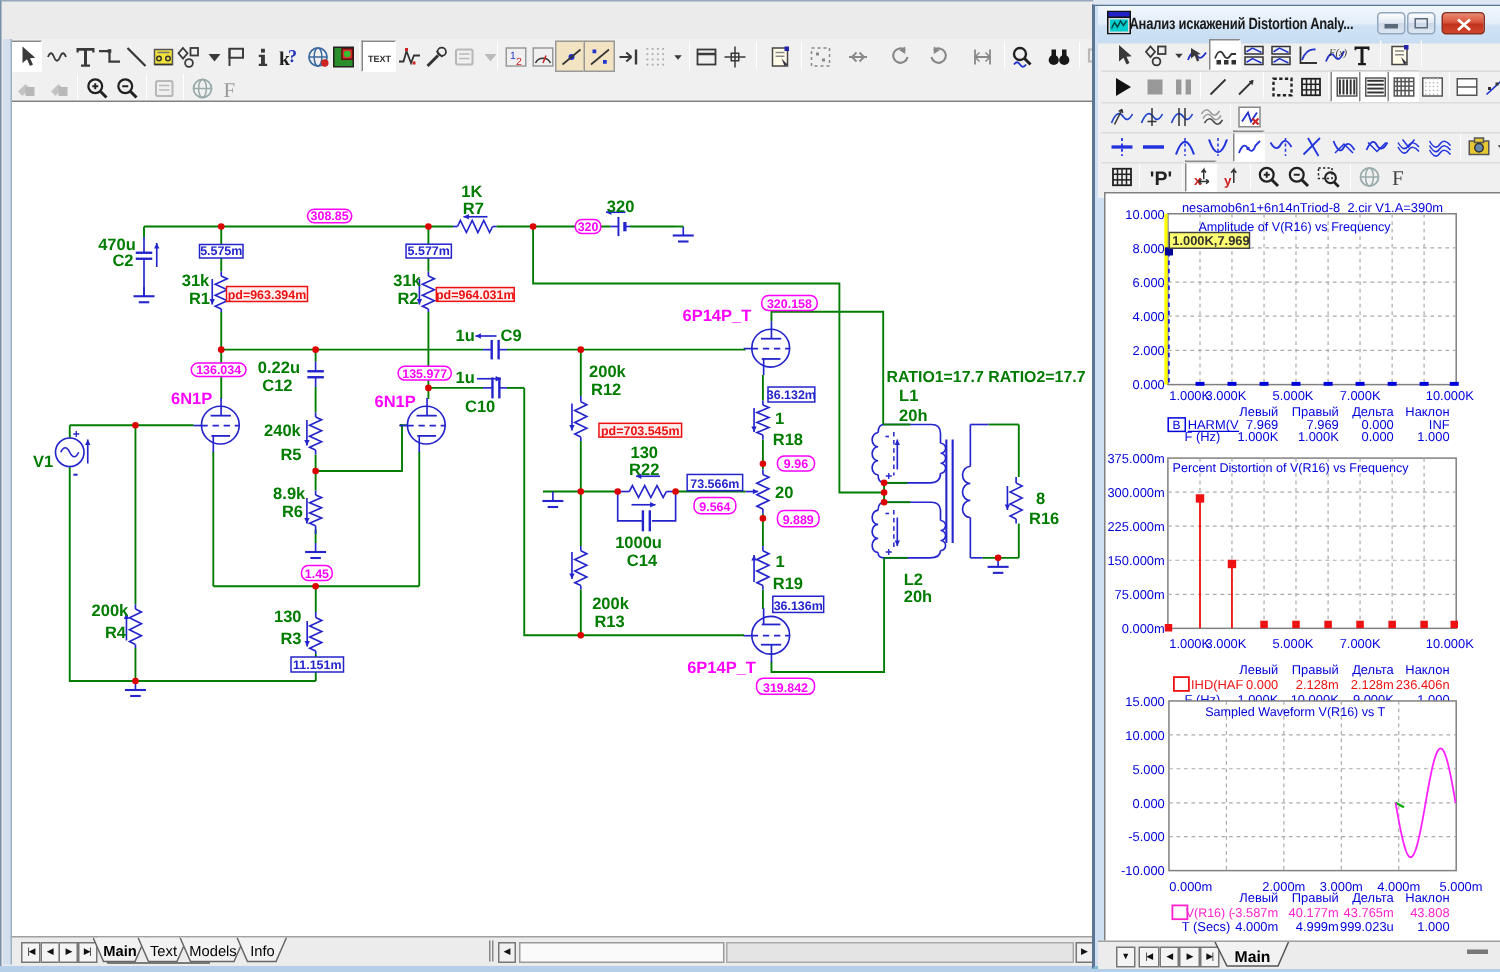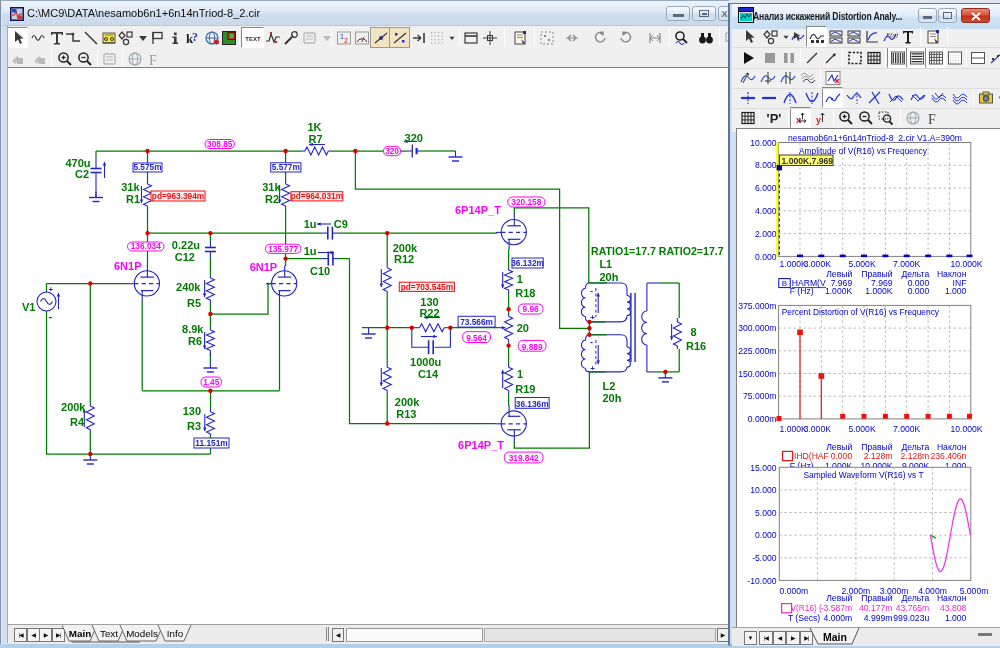--- a/index.html
+++ b/index.html
@@ -1,36 +1,18 @@
 <!DOCTYPE html>
 <html><head><meta charset="utf-8"><style>
 *{margin:0;padding:0;box-sizing:border-box}
 html,body{width:1000px;height:648px;overflow:hidden;font-family:"Liberation Sans",sans-serif}
 body{background:#b5cfe8;position:relative}
 .abs{position:absolute}
 </style></head><body>
 <div class="abs" style="left:0;top:0;width:729px;height:644px;background:#ebebeb;border-left:1px solid #7790a8;border-top:1px solid #96a8bc">
-    <div class="abs" style="left:1px;top:0;width:728px;height:25px;background:linear-gradient(#eef4fb 0%,#dfe9f6 45%,#cfdded 55%,#cbd9ec 100%);border-bottom:1px solid #b8c8da">
-      <svg class="abs" style="left:8px;top:6px" width="14" height="14" viewBox="0 0 14 14">
-        <rect width="14" height="14" fill="#16165a"></rect>
-        <rect x="1.5" y="1.5" width="11" height="11" fill="#c8ccdd"></rect>
-        <path d="M2 8 h2.5 l1.5 -4 l2 7 l1.5 -4 h2.5" stroke="#c02020" fill="none"></path>
-        <rect x="2" y="2" width="4.5" height="3.5" fill="#2745c5"></rect>
-        <rect x="7.5" y="8.5" width="4.5" height="3.5" fill="#cc3333"></rect>
-      </svg>
-      <div class="abs" style="left:25px;top:6px;font-size:11px;color:#101010">C:\MC9\DATA\nesamob6n1+6n14nTriod-8_2.cir</div>
-      <div class="abs" style="left:664px;top:5px;width:24px;height:15px;background:linear-gradient(#fdfdfe,#e0e8f2 50%,#ccd8e8 51%,#dde6f2);border:1px solid #93a7bd;border-radius:3px">
-        <div class="abs" style="left:6px;top:7px;width:11px;height:3px;background:#5a6a7a"></div>
-      </div>
-      <div class="abs" style="left:690px;top:5px;width:24px;height:15px;background:linear-gradient(#fdfdfe,#e0e8f2 50%,#ccd8e8 51%,#dde6f2);border:1px solid #93a7bd;border-radius:3px">
-        <div class="abs" style="left:6px;top:3px;width:10px;height:7px;border:1.5px solid #5a6a7a"></div>
-        <div class="abs" style="left:8.5px;top:5.5px;width:5px;height:2px;background:#5a6a7a"></div>
-      </div>
-      <div class="abs" style="left:716px;top:5px;width:13px;height:15px;background:linear-gradient(#fdfdfe,#e0e8f2 50%,#ccd8e8 51%,#dde6f2);border:1px solid #93a7bd;border-radius:3px 0 0 3px;color:#5f6f80;font-size:9px;font-weight:bold;text-align:center;line-height:15px">X</div>
-    </div>
     <div class="abs" style="left:1px;top:25px;width:728px;height:43px;background:#f0f0f0"></div>
     <div style="position:absolute;left:6px;top:26px;width:21px;height:21px;background:#fff;border:1px solid #888;border-right-color:#fff;border-bottom-color:#fff;"></div>
     <svg style="position:absolute;left:9px;top:29px" width="16" height="16" viewBox="0 0 16 16">
       <path d="M5 1 L5 12 L8 9.5 L10 14 L12 13 L10 8.8 L13.5 8.5 Z" fill="#3a3a3a"></path>
     </svg>
     <svg style="position:absolute;left:30px;top:29px" width="16" height="16" viewBox="0 0 16 16">
       <path d="M1 8 Q 3 3 5 8 Q 7 13 9 8 Q 11 3 13 8" fill="none" stroke="#3a3a3a" stroke-width="1.2"></path>
     </svg>
     <svg style="position:absolute;left:48px;top:29px" width="16" height="16" viewBox="0 0 16 16">
       <path d="M2 2 H14 V5 H12.5 V3.8 H9 V13 H11 V14.5 H5 V13 H7 V3.8 H3.5 V5 H2 Z" fill="#3a3a3a"></path>

